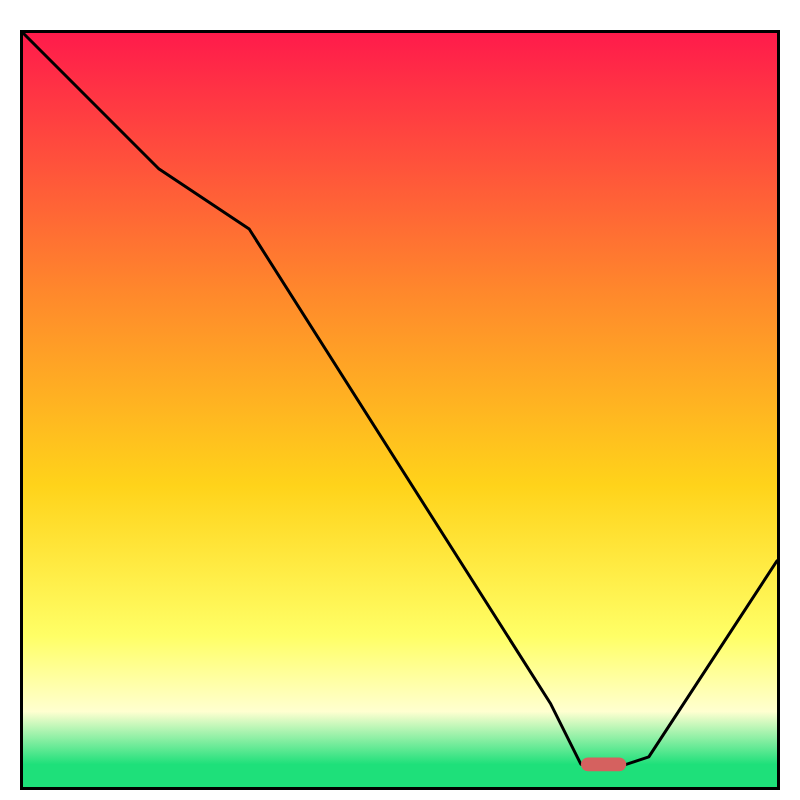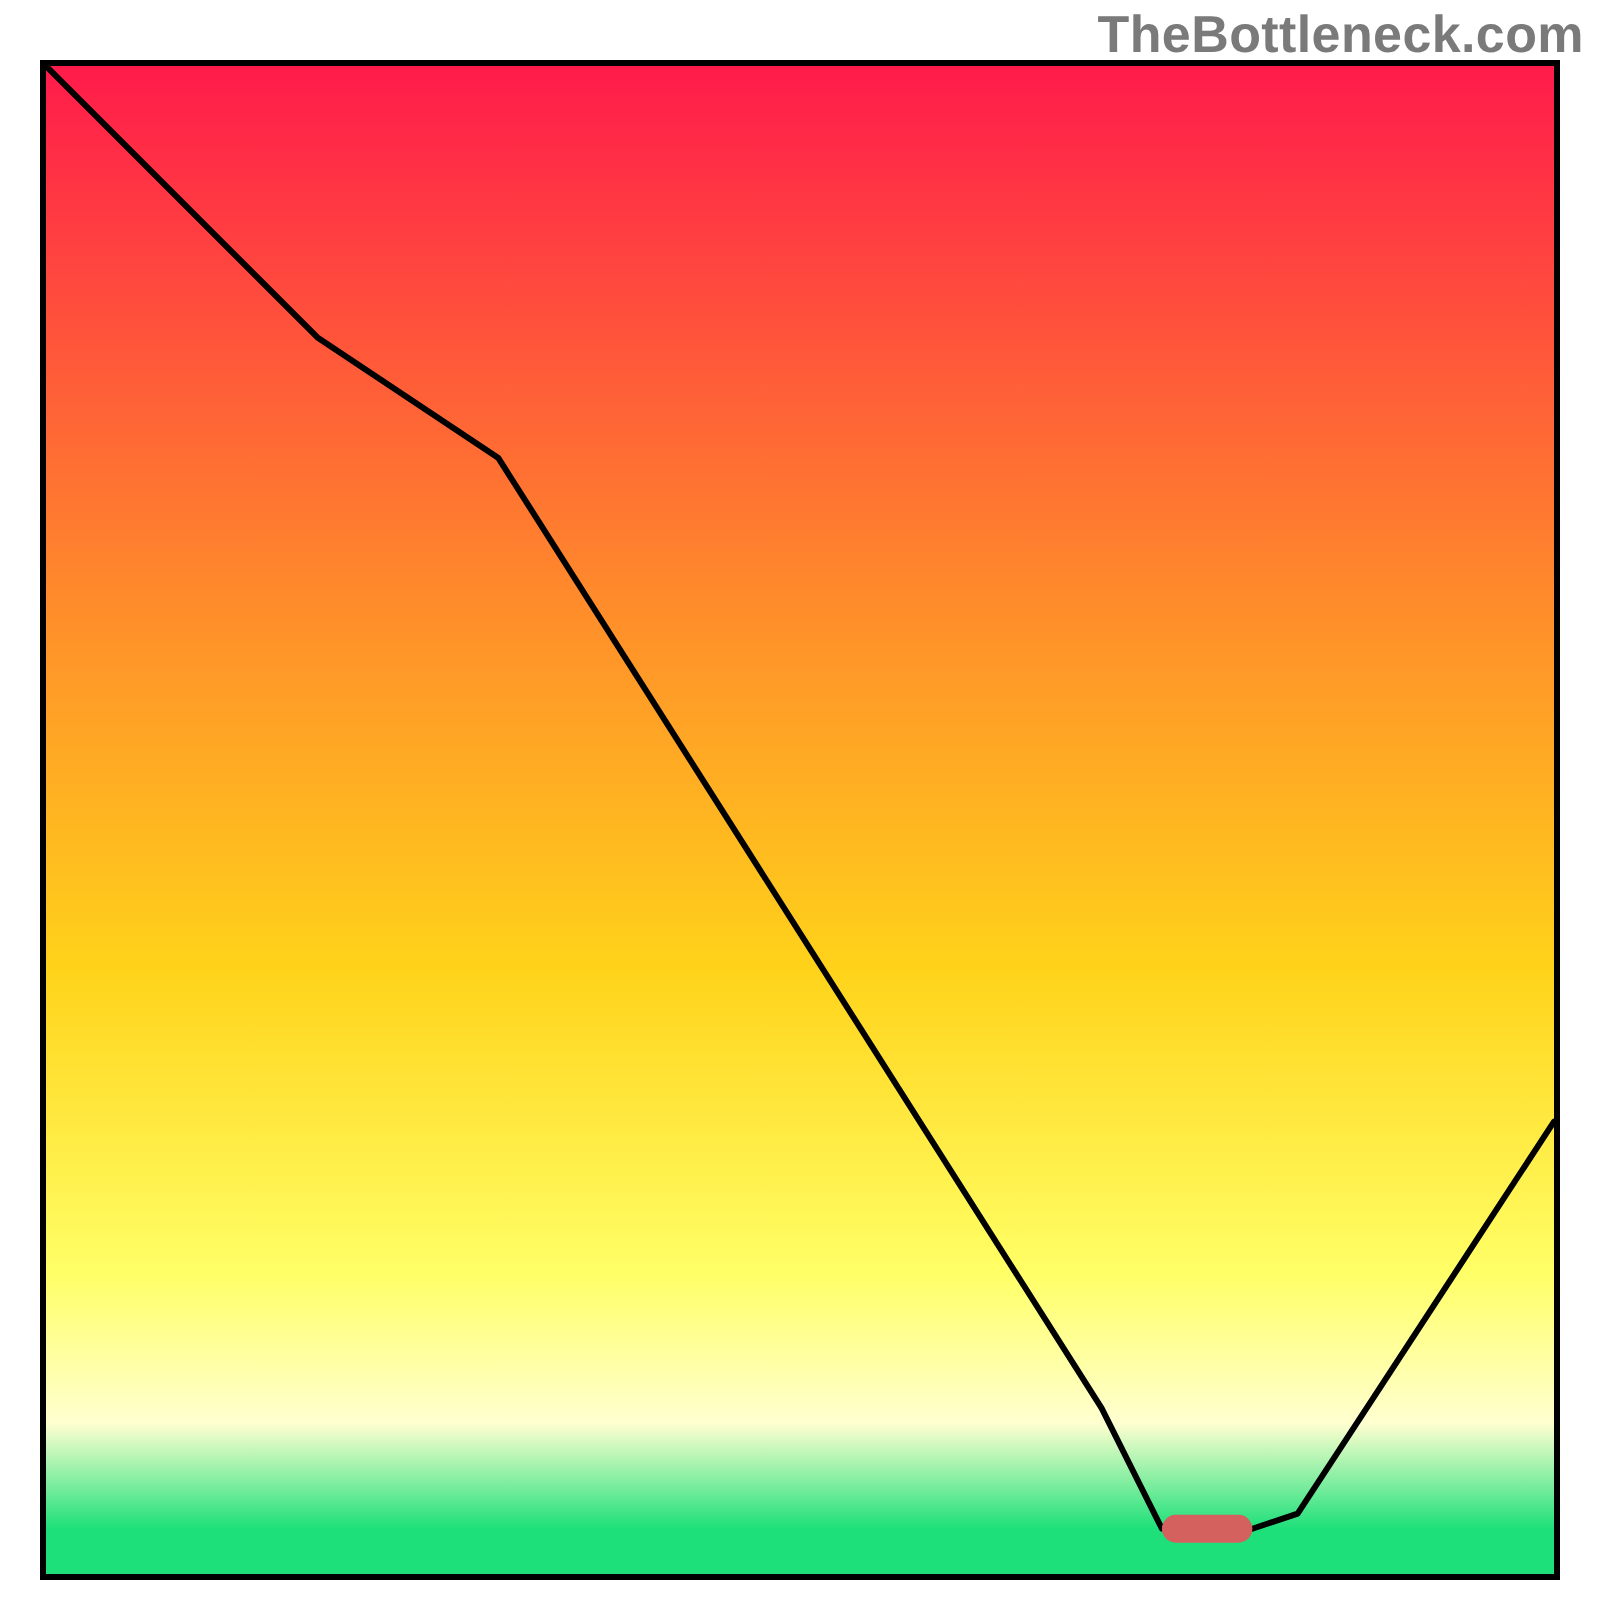--- a/index.html
+++ b/index.html
@@ -39,21 +39,20 @@
   .plot svg {
     display: block;
     width: 100%;
     height: 100%;
   }
 </style>
 </head>
 <body>
 
 <div class="wrap">
-  <div class="watermark">TheBottleneck.com</div>
 
   <div class="plot">
     <svg viewBox="0 0 760 760" preserveAspectRatio="none">
       <defs>
         <linearGradient id="bg-grad" x1="0" y1="0" x2="0" y2="1">
         <stop offset="0%" stop-color="#ff1b4b"></stop>
             <stop offset="35%" stop-color="#ff8a2b"></stop>
             <stop offset="60%" stop-color="#ffd31a"></stop>
             <stop offset="80%" stop-color="#ffff66"></stop>
             <stop offset="90%" stop-color="#ffffd0"></stop>

